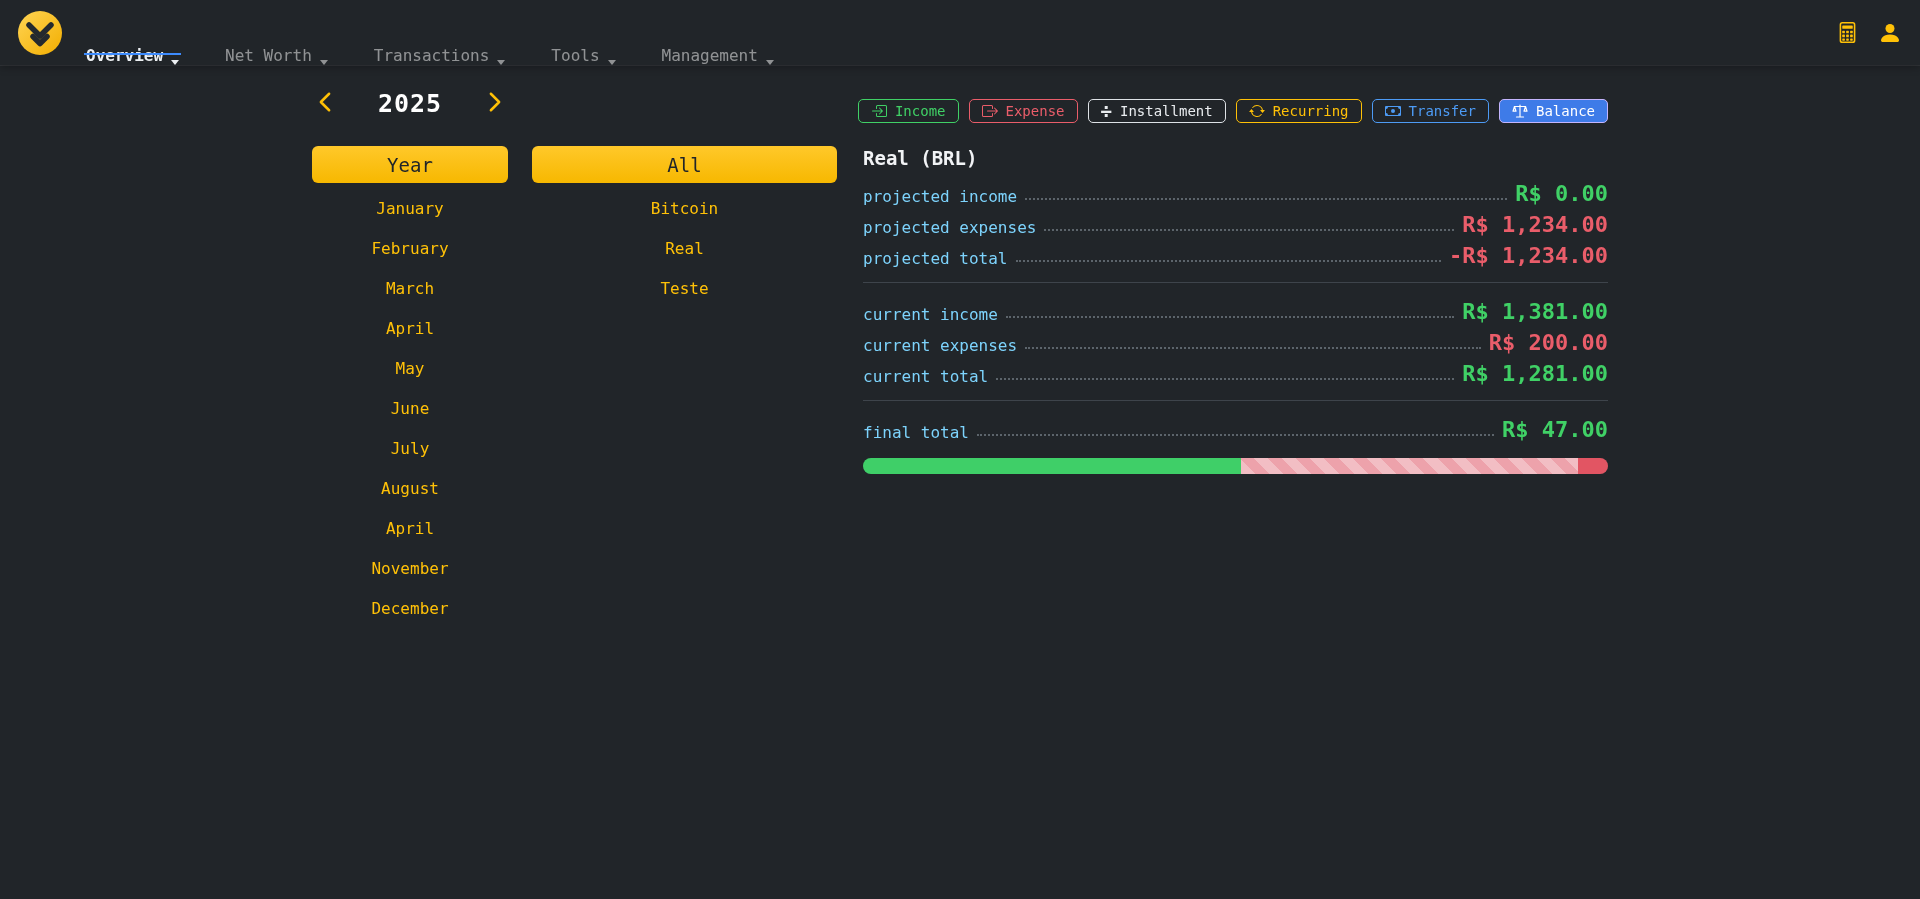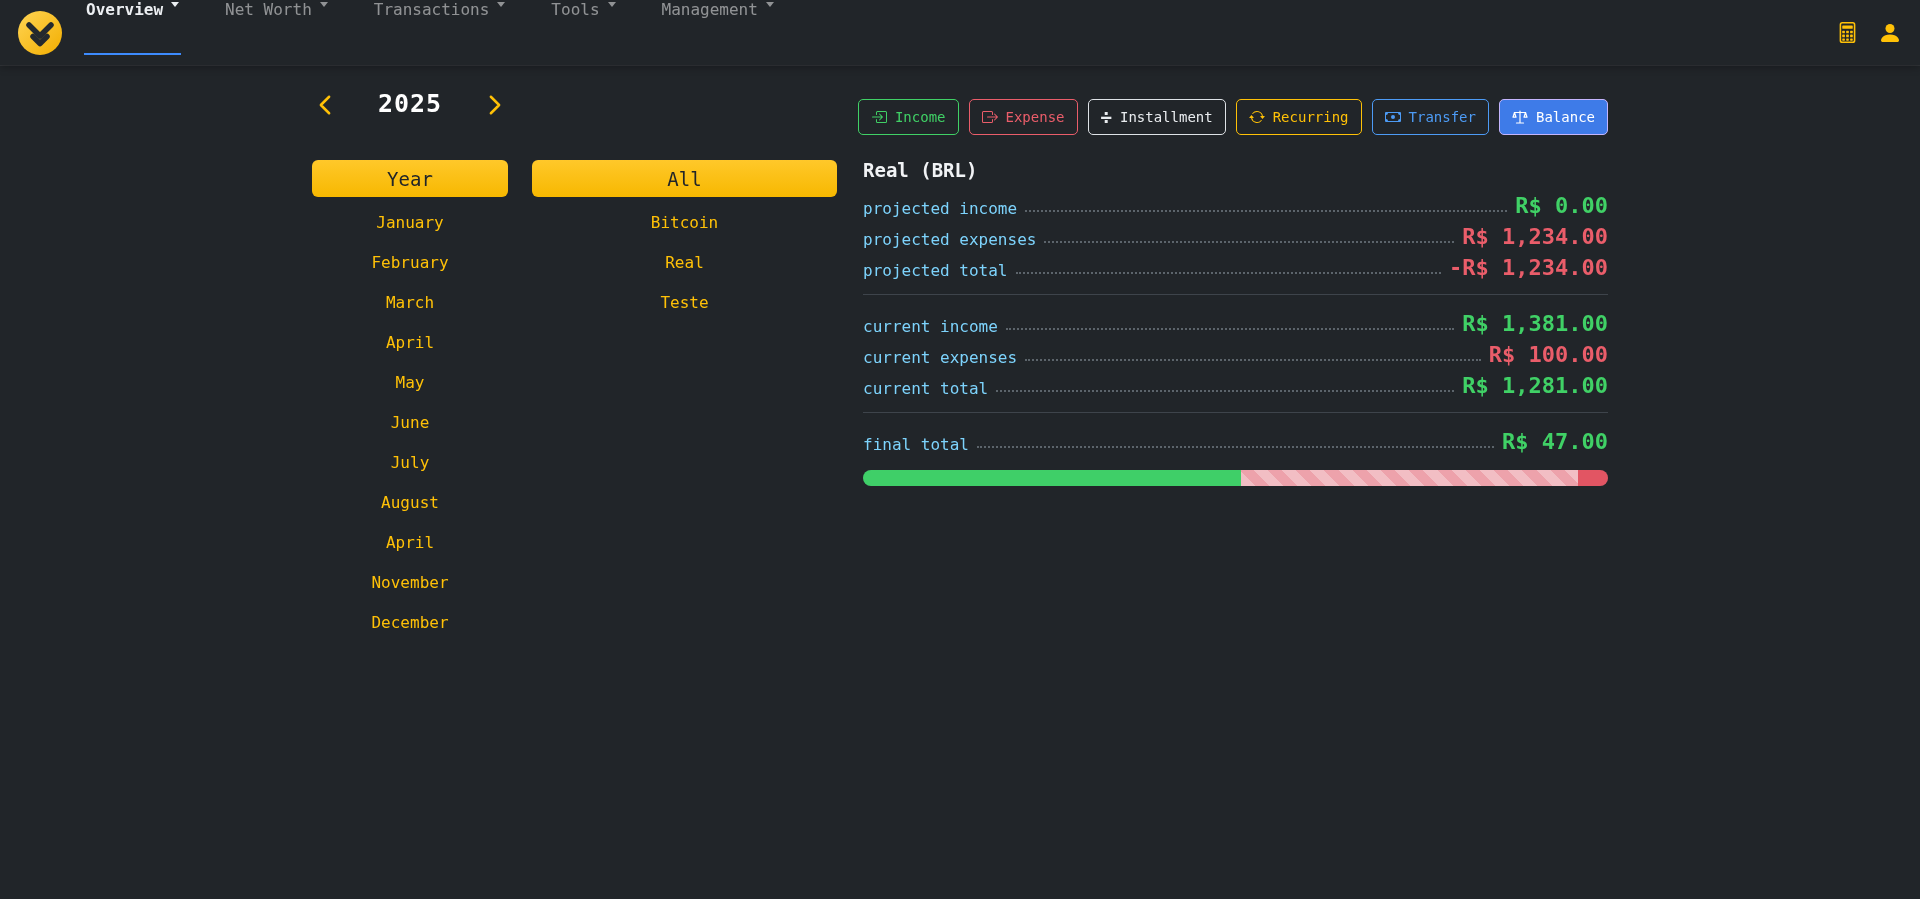--- a/index.html
+++ b/index.html
@@ -25,21 +25,21 @@
     align-items: center;
     padding: 0 18px;
     background: #212529;
     box-shadow: 0 1px 0 rgba(255,255,255,.07), 0 2px 8px rgba(0,0,0,.3);
     position: relative;
     z-index: 2;
   }
   .brand { width: 44px; height: 44px; margin-right: 24px; cursor: pointer; flex: 0 0 auto; }
   .nav-items { display: flex; align-items: center; gap: 46px; height: 100%; }
   .nav-item {
-    display: flex; align-items: flex-start; gap: 8px;
+    display: flex; align-items: flex-end; gap: 8px;
     color: rgba(255,255,255,.5);
     font-size: 16px; cursor: pointer; position: relative; height: 100%;
   }
   .nav-item.active { color: #eceff2; font-weight: bold; }
   .nav-item.active::after {
     content: ""; position: absolute; left: -2px; right: -2px; bottom: 10px;
     height: 2px; background: var(--underline);
   }
   .caret {
     width: 0; height: 0;
@@ -58,22 +58,22 @@
     padding: 22px 12px 0;
     display: flex;
     gap: 26px;
   }
   .col-left { flex: 0 0 525px; width: 525px; }
   .col-right { flex: 1; min-width: 0; }
 
   
   .year-nav {
     width: 196px;
-    display: flex; align-items: flex-end; justify-content: space-between;
-    margin: 2px 0 42px;
+    display: flex; align-items: flex-start; justify-content: space-between;
+    margin: 2px 0 28px;
   }
   .chev-btn {
     background: none; border: none; color: var(--yellow);
     cursor: pointer; display: flex; padding: 2px;
   }
   .year-label { font-size: 25px; font-weight: bold; color: #ffffff; letter-spacing: 1px; }
   .period-cols { display: flex; gap: 24px; }
   .months-col { width: 196px; }
   .accounts-col { width: 305px; }
   .pill-btn {
@@ -86,21 +86,21 @@
   }
   .link-item {
     display: block; text-align: center; height: 40px; line-height: 40px;
     color: var(--yellow); font-size: 16px; cursor: pointer; text-decoration: none;
   }
 
   
   .actions { display: flex; justify-content: flex-end; gap: 10px; margin-top: 12px; }
   .action-btn {
     display: inline-flex; align-items: center; gap: 8px;
-    height: 36px; padding: 0 12px;
+    height: 24px; padding: 0 12px;
     border-radius: 5px; font-family: inherit; font-size: 14px;
     background: transparent; cursor: pointer; white-space: nowrap;
   }
   .action-btn svg, .action-btn .glyph { flex: 0 0 auto; }
   .glyph { font-size: 19px; font-weight: bold; line-height: 1; }
   .btn-income      { border: 1px solid var(--green); color: var(--green); }
   .btn-expense     { border: 1px solid var(--red); color: var(--red); }
   .btn-installment { border: 1px solid #dee2e6; color: #e9ecef; }
   .btn-recurring   { border: 1px solid var(--yellow); color: var(--yellow); }
   .btn-transfer    { border: 1px solid var(--blue); color: var(--blue); }
@@ -306,21 +306,21 @@
       <hr class="divider">
 
       <div class="sum-row">
         <span class="sum-label">current income</span>
         <span class="leader"></span>
         <span class="sum-value green">R$ 1,381.00</span>
       </div>
       <div class="sum-row">
         <span class="sum-label">current expenses</span>
         <span class="leader"></span>
-        <span class="sum-value red">R$ 100.00</span>
+        <span class="sum-value red">R$ 200.00</span>
       </div>
       <div class="sum-row">
         <span class="sum-label">current total</span>
         <span class="leader"></span>
         <span class="sum-value green">R$ 1,281.00</span>
       </div>
 
       <hr class="divider">
 
       <div class="sum-row">

